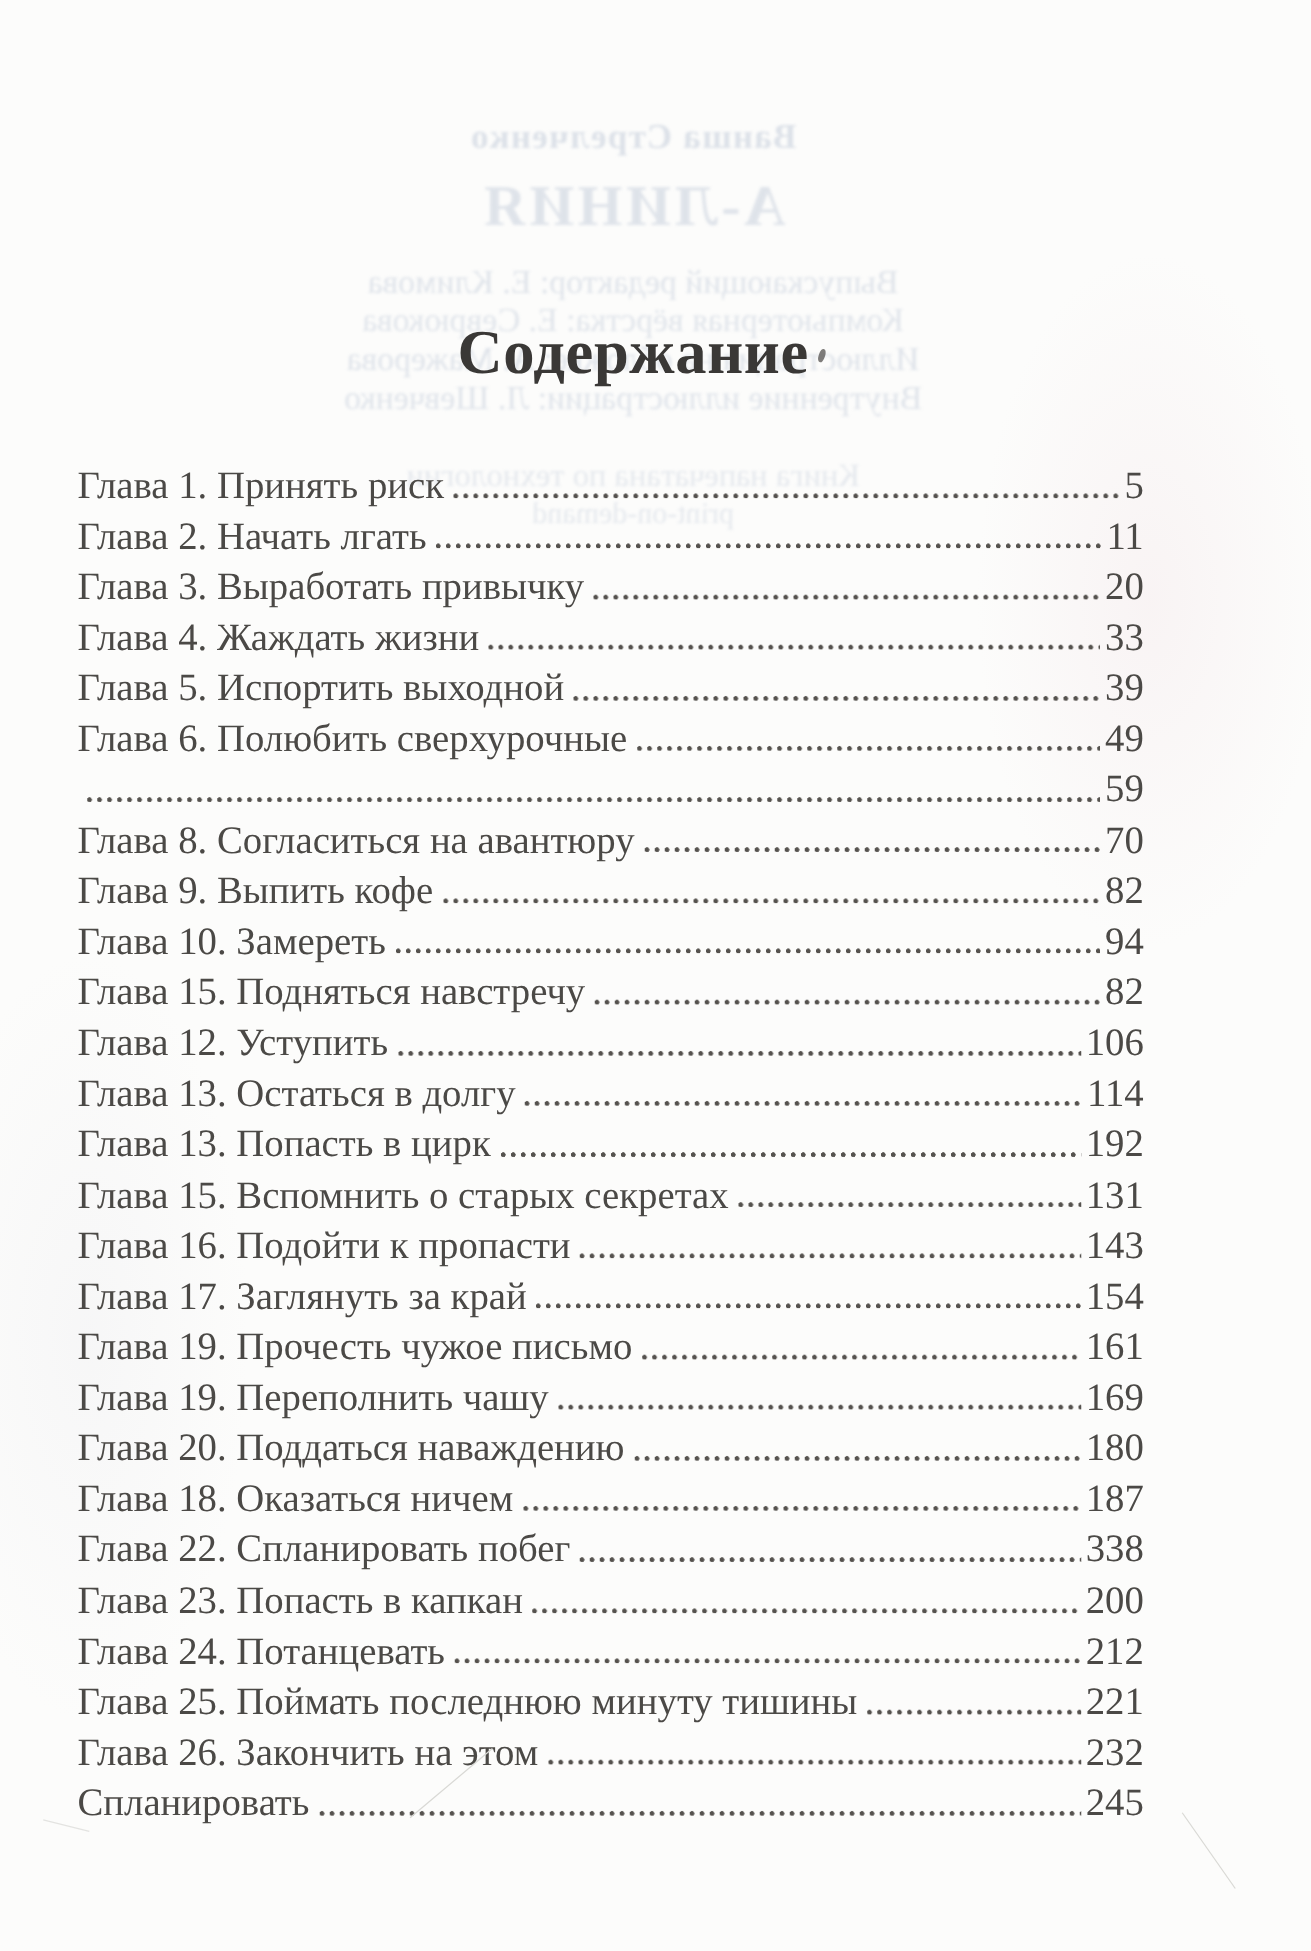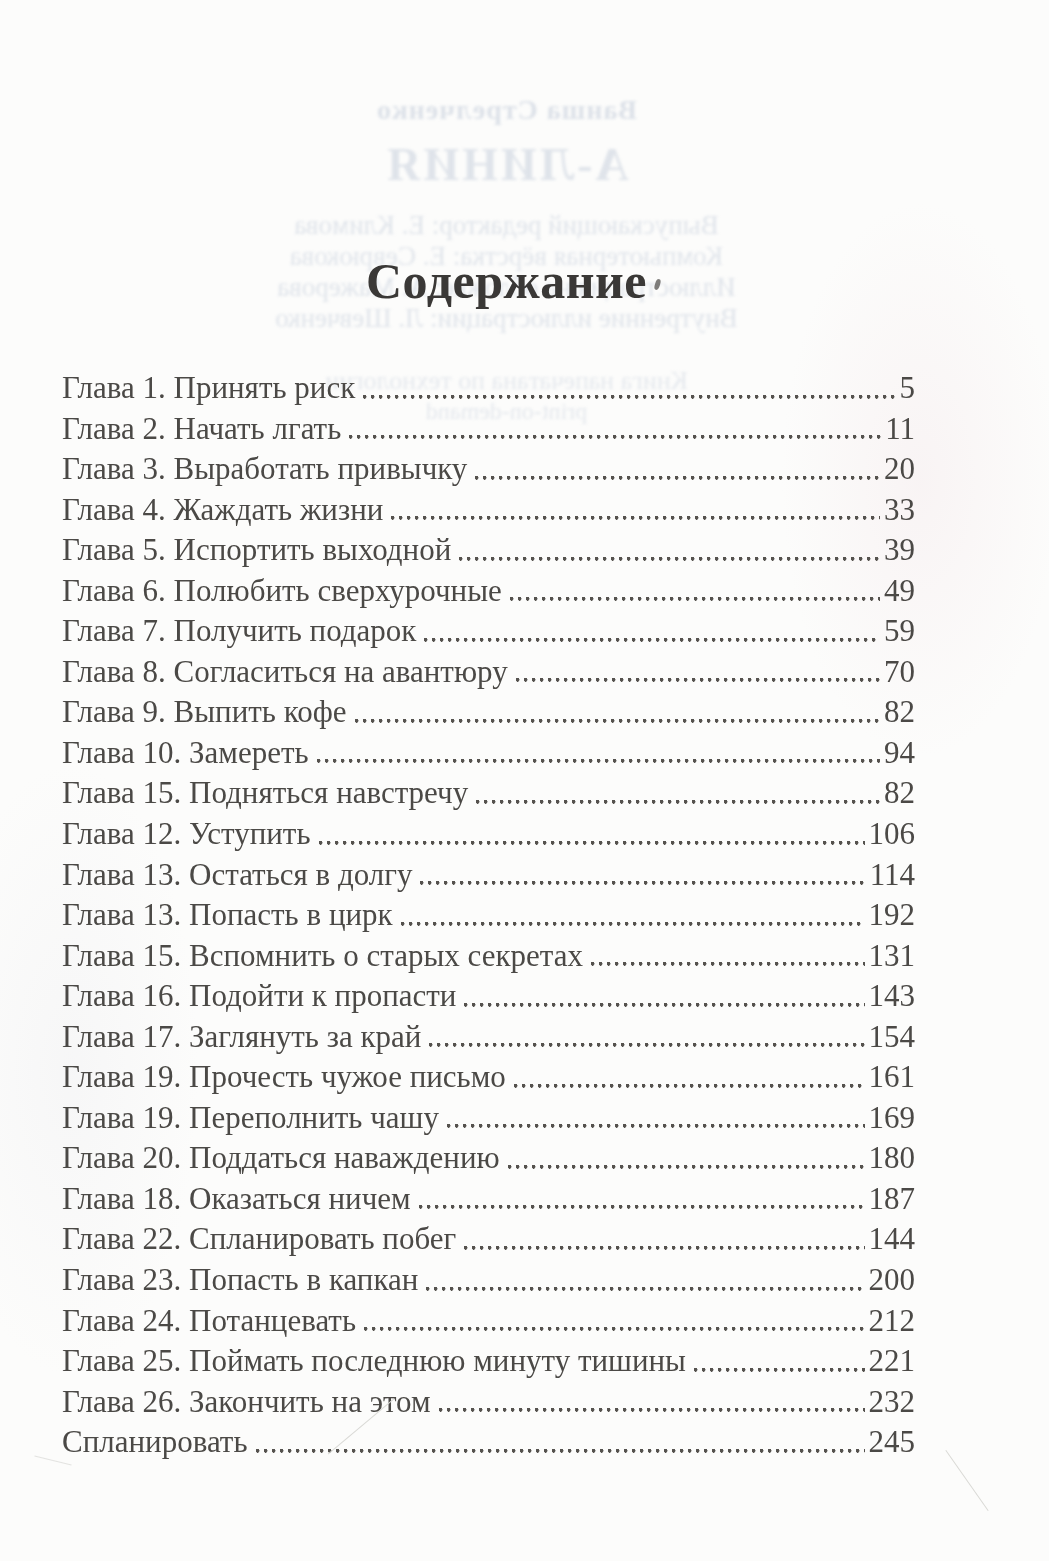--- a/index.html
+++ b/index.html
@@ -124,21 +124,20 @@
         <span class="toc-page">39</span>
       </div>
 
       <div class="toc-row">
         <span class="toc-label">Глава 6. Полюбить сверхурочные</span>
         <span class="toc-dots"></span>
         <span class="toc-page">49</span>
       </div>
 
       <div class="toc-row">
-        <span class="toc-label">Глава 7. Получить подарок</span>
         <span class="toc-dots"></span>
         <span class="toc-page">59</span>
       </div>
 
       <div class="toc-row">
         <span class="toc-label">Глава 8. Согласиться на авантюру</span>
         <span class="toc-dots"></span>
         <span class="toc-page">70</span>
       </div>
 
@@ -216,21 +215,21 @@
 
       <div class="toc-row">
         <span class="toc-label">Глава 18. Оказаться ничем</span>
         <span class="toc-dots"></span>
         <span class="toc-page">187</span>
       </div>
 
       <div class="toc-row">
         <span class="toc-label">Глава 22. Спланировать побег</span>
         <span class="toc-dots"></span>
-        <span class="toc-page">144</span>
+        <span class="toc-page">338</span>
       </div>
 
       <div class="toc-row">
         <span class="toc-label">Глава 23. Попасть в капкан</span>
         <span class="toc-dots"></span>
         <span class="toc-page">200</span>
       </div>
 
       <div class="toc-row">
         <span class="toc-label">Глава 24. Потанцевать</span>

